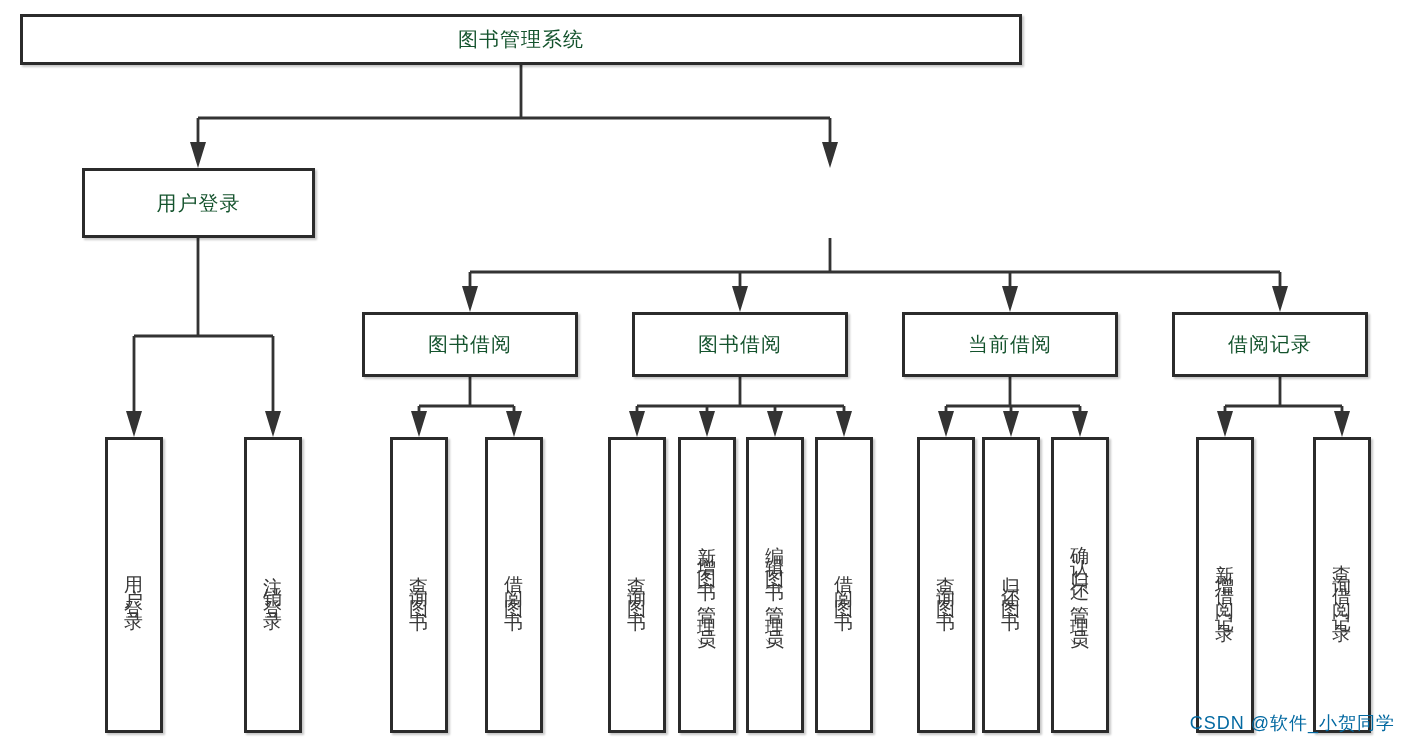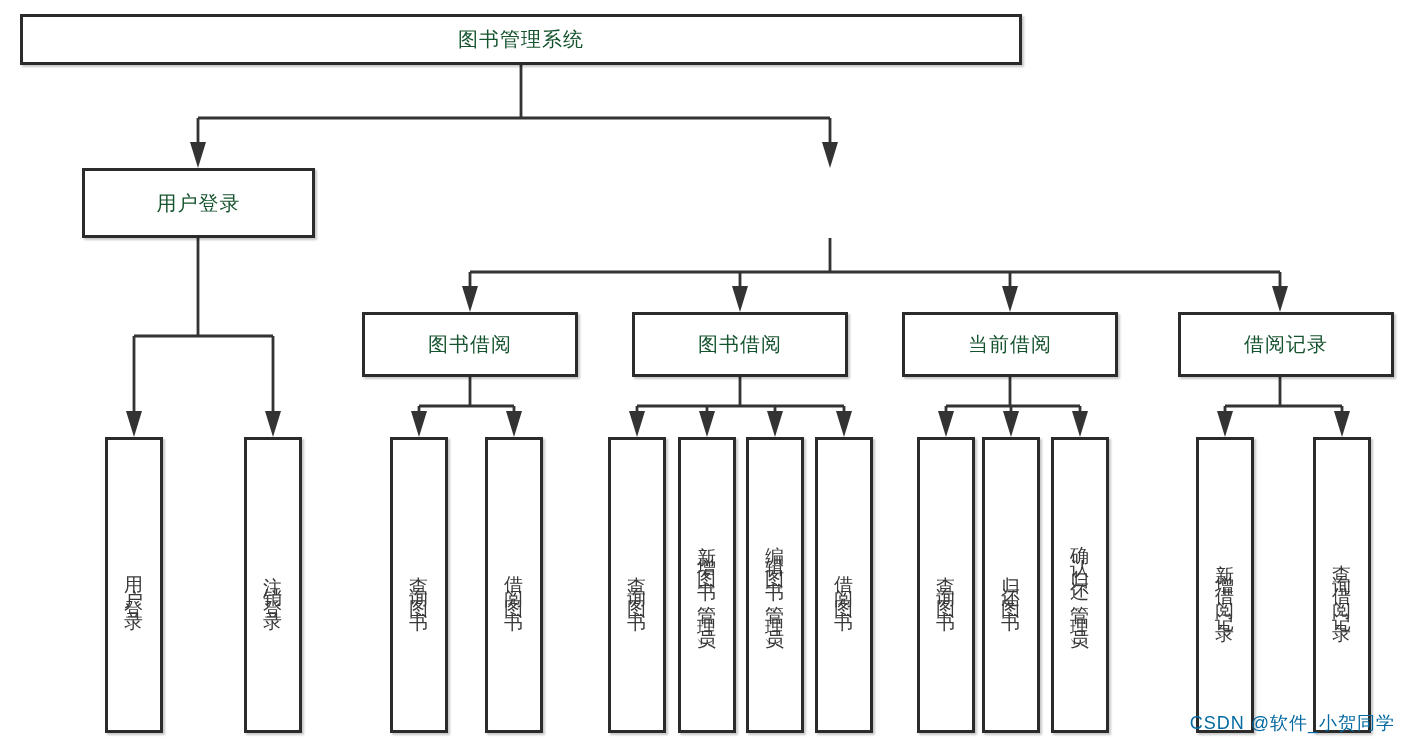--- a/index.html
+++ b/index.html
@@ -83,21 +83,21 @@
 
   <div class="node" style="left:362px;top:312px;width:216px;height:65px;">
     <span class="h-label">图书借阅</span>
   </div>
   <div class="node" style="left:632px;top:312px;width:216px;height:65px;">
     <span class="h-label">图书借阅</span>
   </div>
   <div class="node" style="left:902px;top:312px;width:216px;height:65px;">
     <span class="h-label">当前借阅</span>
   </div>
-  <div class="node" style="left:1172px;top:312px;width:216px;height:65px;margin-left:6px;">
+  <div class="node" style="left:1172px;top:312px;width:196px;height:65px;">
     <span class="h-label">借阅记录</span>
   </div>
 
   <div class="node" style="left:105px;top:437px;width:58px;height:296px;">
     <span class="v-label">用户登录</span>
   </div>
   <div class="node" style="left:244px;top:437px;width:58px;height:296px;">
     <span class="v-label">注销登录</span>
   </div>
 

